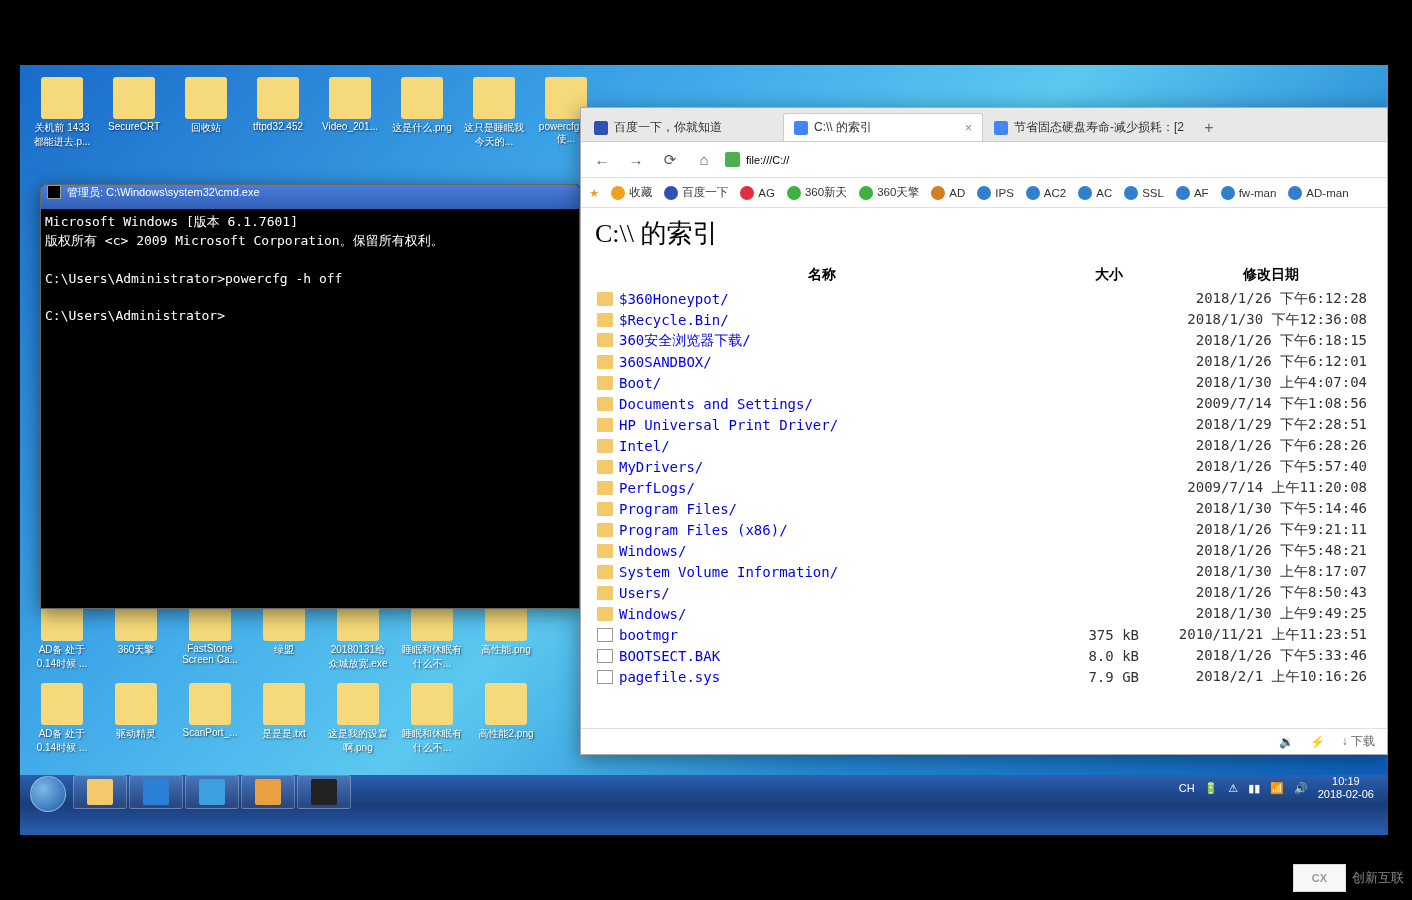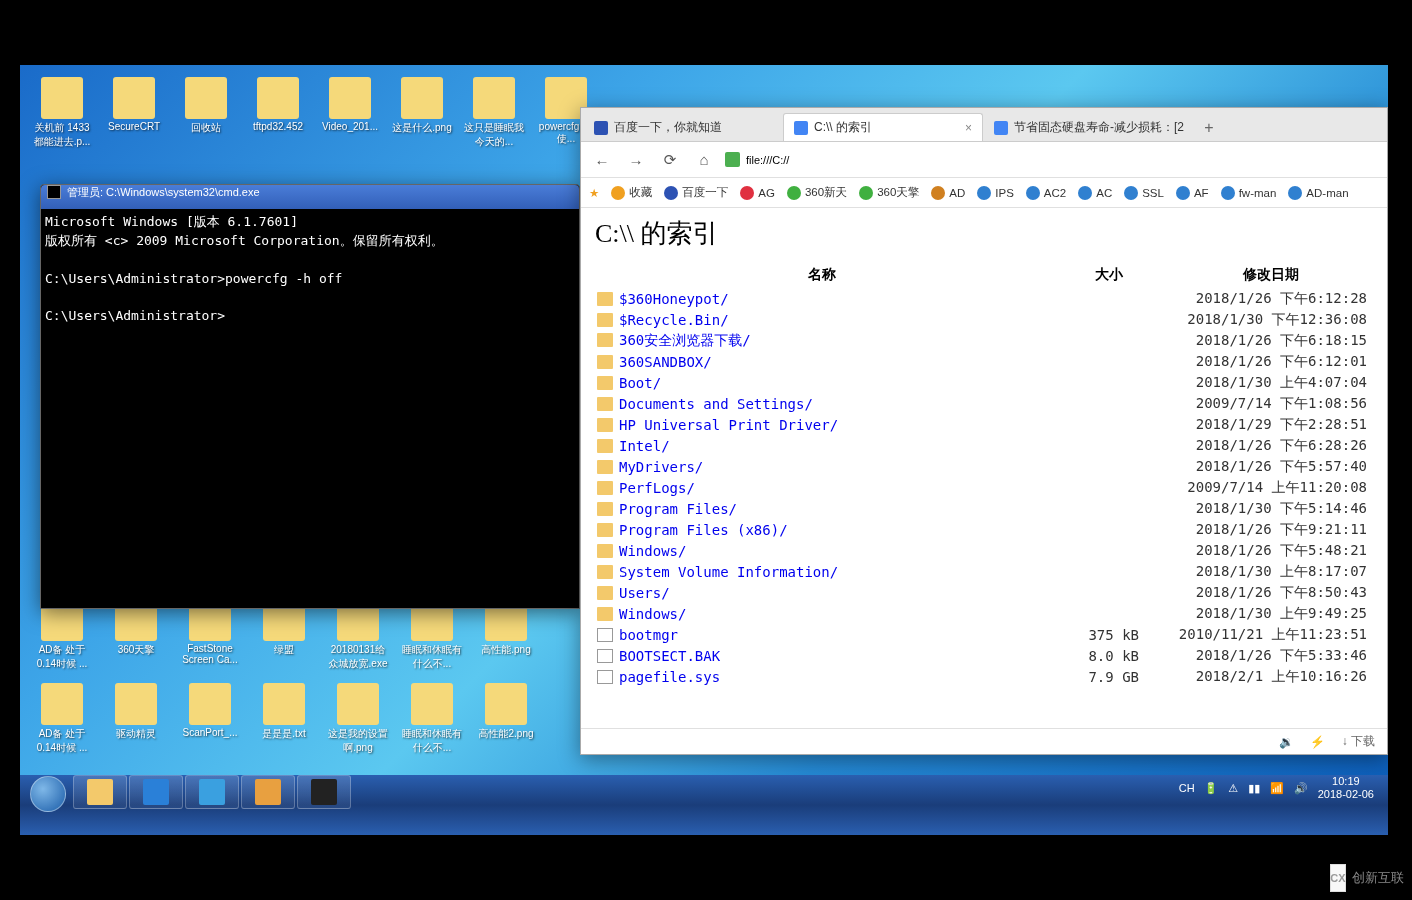--- a/index.html
+++ b/index.html
@@ -48,21 +48,21 @@
 .floaty .net { font-size: 9px; color: #666; line-height: 1.2; }
 
 .taskbar { position: absolute; bottom: 0; left: 0; right: 0; height: 60px; background: linear-gradient(#2a5fb0, #1a3d7a 50%, #2a5fb0); display: flex; align-items: flex-start; padding: 0 4px; }
 .start { width: 48px; height: 38px; display: flex; align-items: center; justify-content: center; cursor: pointer; }
 .start-orb { width: 36px; height: 36px; border-radius: 50%; background: radial-gradient(circle at 35% 35%, #7fb8e8, #1a5ca8); border: 1px solid rgba(255,255,255,.4); position: relative; }
 .task-item { width: 54px; height: 34px; margin: 0 1px; background: linear-gradient(rgba(255,255,255,.15), rgba(255,255,255,.05)); border: 1px solid rgba(255,255,255,.25); border-radius: 3px; display: flex; align-items: center; justify-content: center; cursor: pointer; }
 .task-item .ti { width: 26px; height: 26px; border-radius: 2px; }
 .tray { margin-left: auto; display: flex; align-items: center; gap: 10px; padding-right: 6px; color: #fff; font-size: 11px; }
 .tray .clock { text-align: center; line-height: 1.2; padding-right: 4px; }
 .watermark { position: absolute; bottom: 8px; right: 8px; display: flex; align-items: center; gap: 6px; color: #888; font-size: 13px; }
-.watermark .logo { width: 16px; height: 28px; background: #f8f8f8; border: 1px solid #ddd; display: flex; align-items: center; justify-content: center; font-weight: bold; color: #999; font-size: 11px; }
+.watermark .logo { width: 53px; height: 28px; background: #f8f8f8; border: 1px solid #ddd; display: flex; align-items: center; justify-content: center; font-weight: bold; color: #999; font-size: 11px; }
 </style>
 </head>
 <body>
 
 <div class="desktop">
   <div class="icon-grid" id="icons1">
       <div class="desktop-icon">
         <div class="ico"></div>
         <div>关机前 1433都能进去.p...</div>
       </div>

